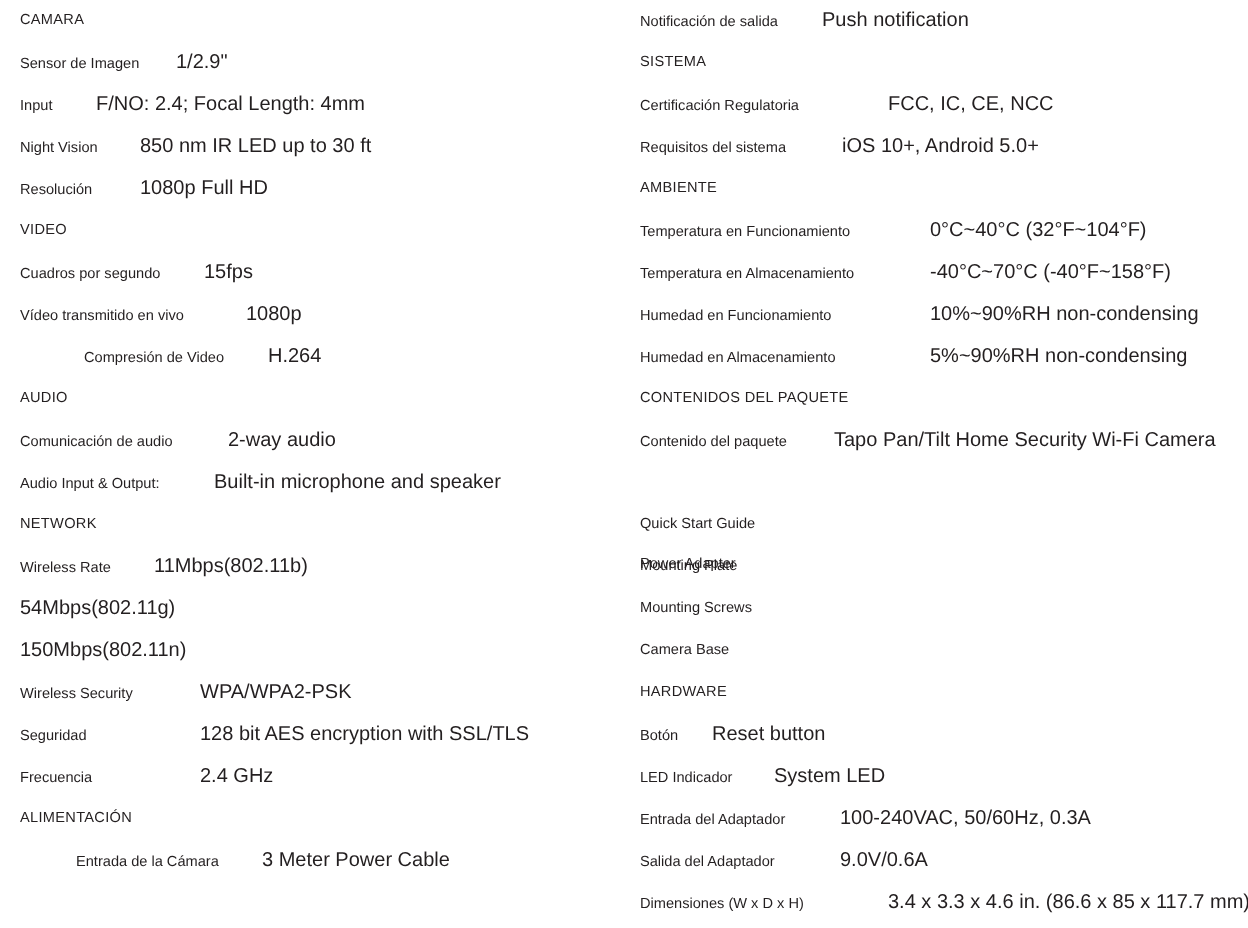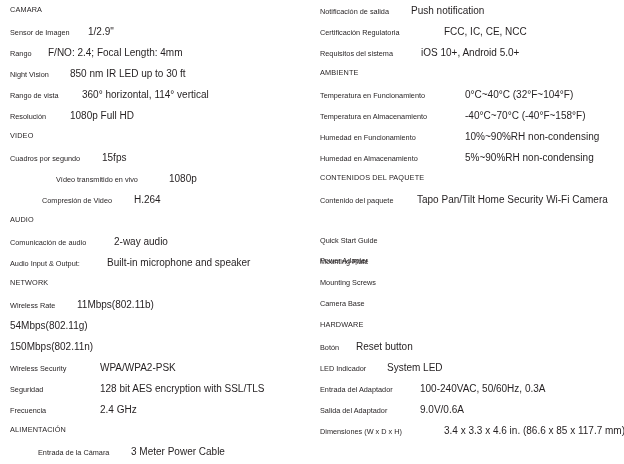--- a/index.html
+++ b/index.html
@@ -75,44 +75,40 @@
   <div class="cols">
     <div class="col col-left" id="col-left">
         <div class="section">
           <span class="sec-label">CAMARA</span>
         </div>
         <div class="row">
           <span class="label r-lbl" style="min-width: 78px;">Sensor de Imagen</span>
           <span class="value">1/2.9"</span>
         </div>
         <div class="row">
-          <span class="label r-lbl" style="min-width: 38px;">Rango</span>
+          <span class="label r-lbl" style="min-width: 38px;">Input</span>
           <span class="value">F/NO: 2.4; Focal Length: 4mm</span>
         </div>
         <div class="row">
           <span class="label r-lbl" style="min-width: 60px;">Night Vision</span>
           <span class="value">850 nm IR LED up to 30 ft</span>
         </div>
         <div class="row">
-          <span class="label r-lbl" style="min-width: 72px;">Rango de vista</span>
-          <span class="value">360° horizontal, 114° vertical</span>
-        </div>
-        <div class="row">
           <span class="label r-lbl" style="min-width: 60px;">Resolución</span>
           <span class="value">1080p Full HD</span>
         </div>
         <div class="section">
           <span class="sec-label">VIDEO</span>
         </div>
         <div class="row">
           <span class="label r-lbl" style="min-width: 92px;">Cuadros por segundo</span>
           <span class="value">15fps</span>
         </div>
         <div class="row">
-          <span class="label r-lbl" style="min-width: 113px; margin-left: 46px;">Vídeo transmitido en vivo</span>
+          <span class="label r-lbl" style="min-width: 113px;">Vídeo transmitido en vivo</span>
           <span class="value">1080p</span>
         </div>
         <div class="row">
           <span class="label r-lbl" style="min-width: 92px; margin-left: 32px;">Compresión de Video</span>
           <span class="value">H.264</span>
         </div>
         <div class="section">
           <span class="sec-label">AUDIO</span>
         </div>
         <div class="row">
@@ -155,20 +151,23 @@
         </div>
         <div class="row">
           <span class="label r-lbl" style="min-width: 93px; padding-left: 28px;">Entrada de la Cámara</span>
           <span class="value">3 Meter Power Cable</span>
         </div>
       </div>
     <div class="col col-right" id="col-right">
         <div class="row">
           <span class="label r-lbl" style="min-width: 91px;">Notificación de salida</span>
           <span class="value">Push notification</span>
+        </div>
+        <div class="section">
+          <span class="sec-label">SISTEMA</span>
         </div>
         <div class="row">
           <span class="label r-lbl" style="min-width: 124px;">Certificación Regulatoria</span>
           <span class="value">FCC, IC, CE, NCC</span>
         </div>
         <div class="row">
           <span class="label r-lbl" style="min-width: 101px;">Requisitos del sistema</span>
           <span class="value">iOS 10+, Android 5.0+</span>
         </div>
         <div class="section">

